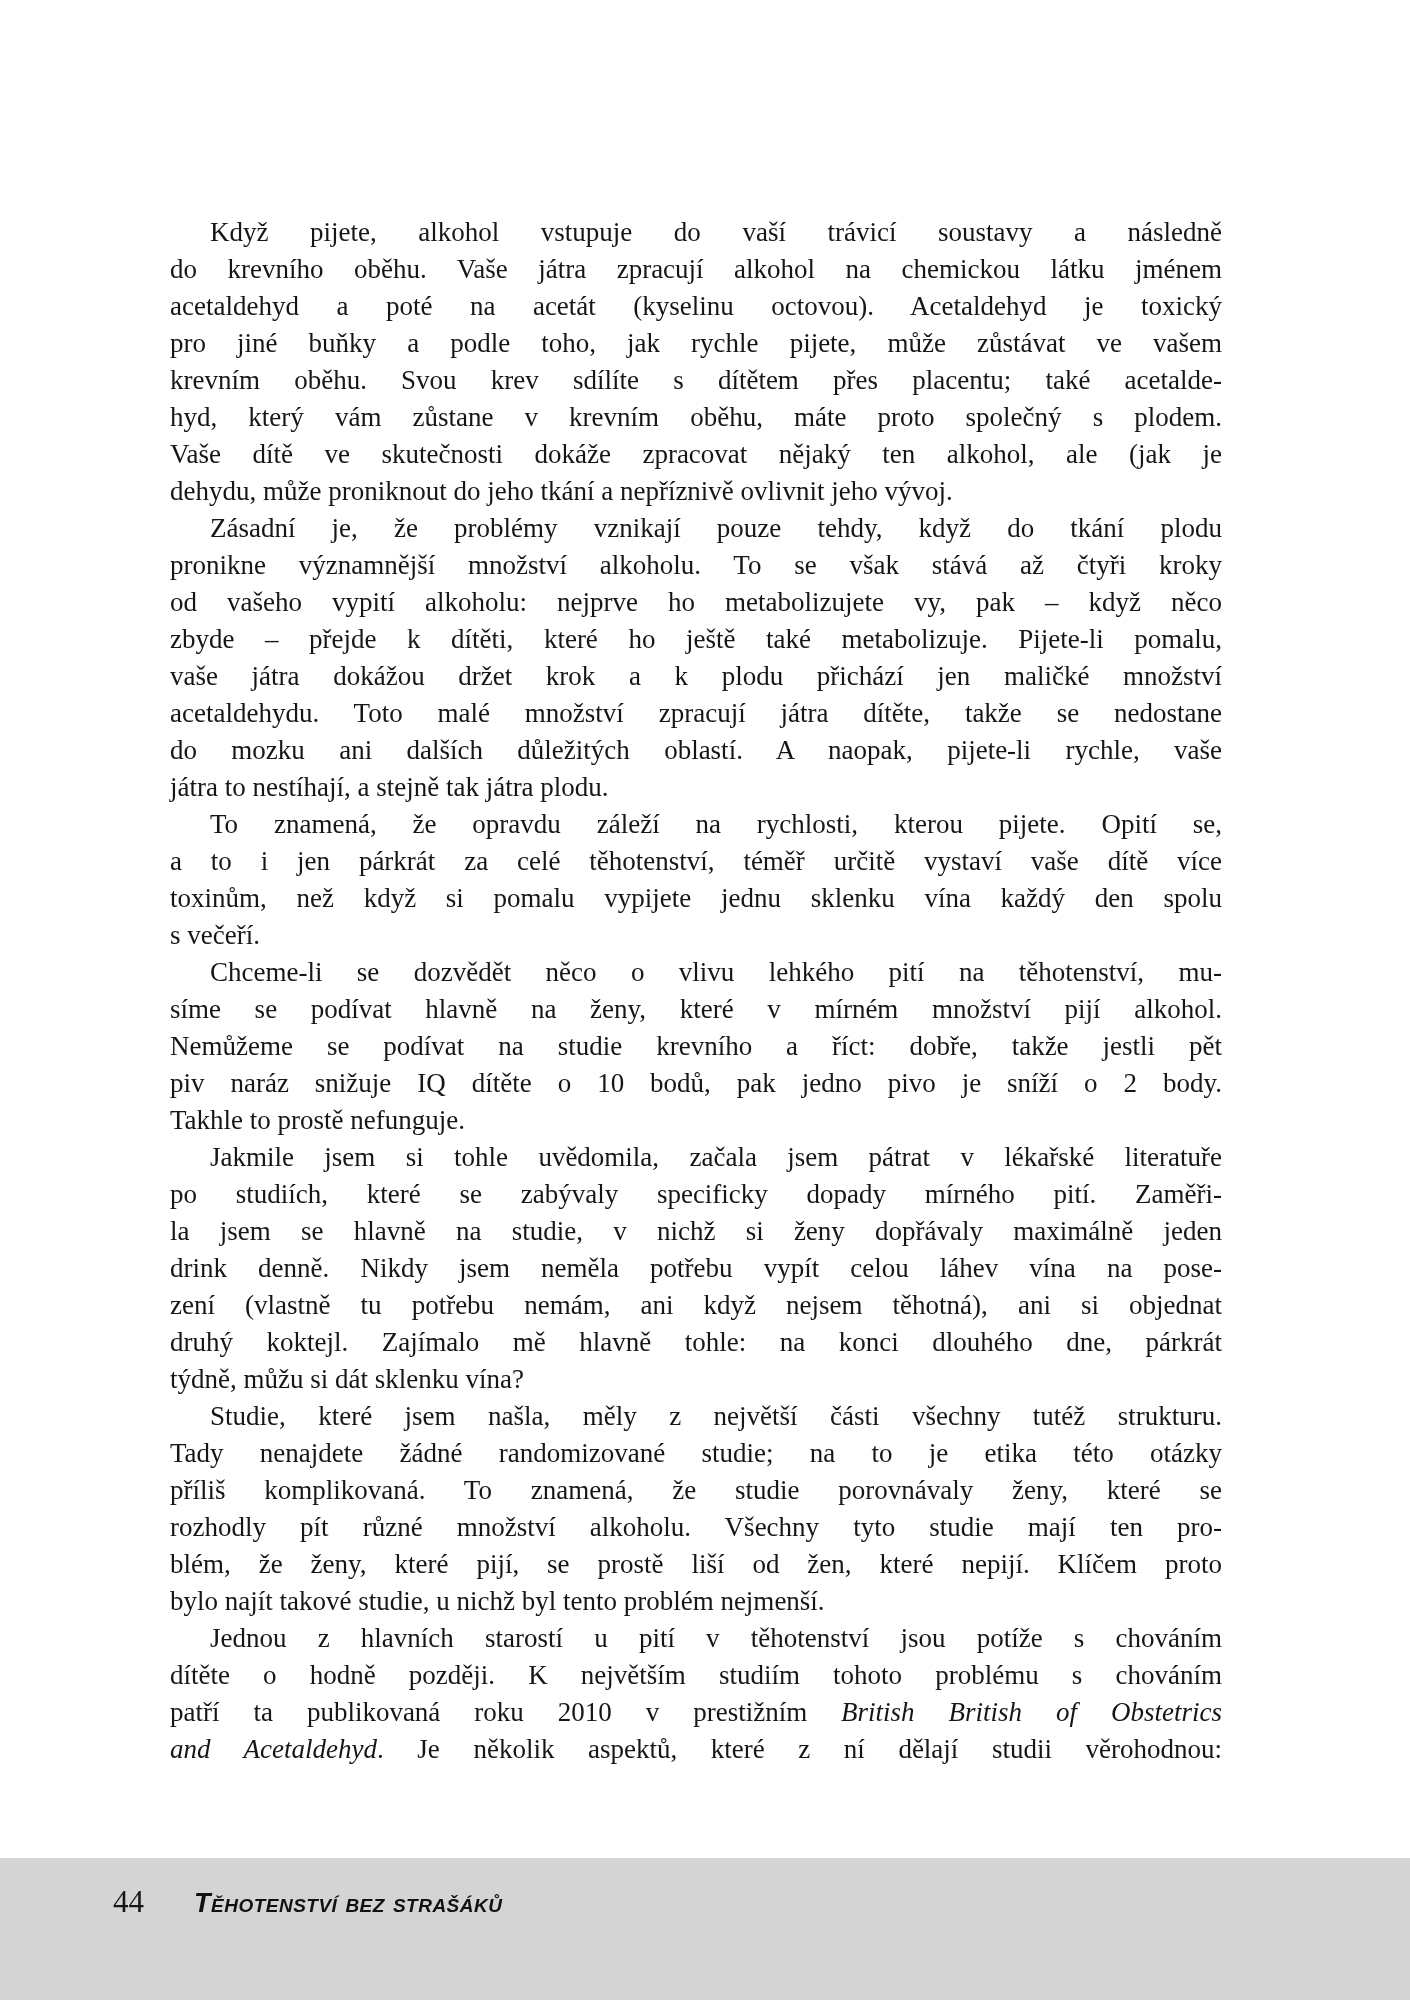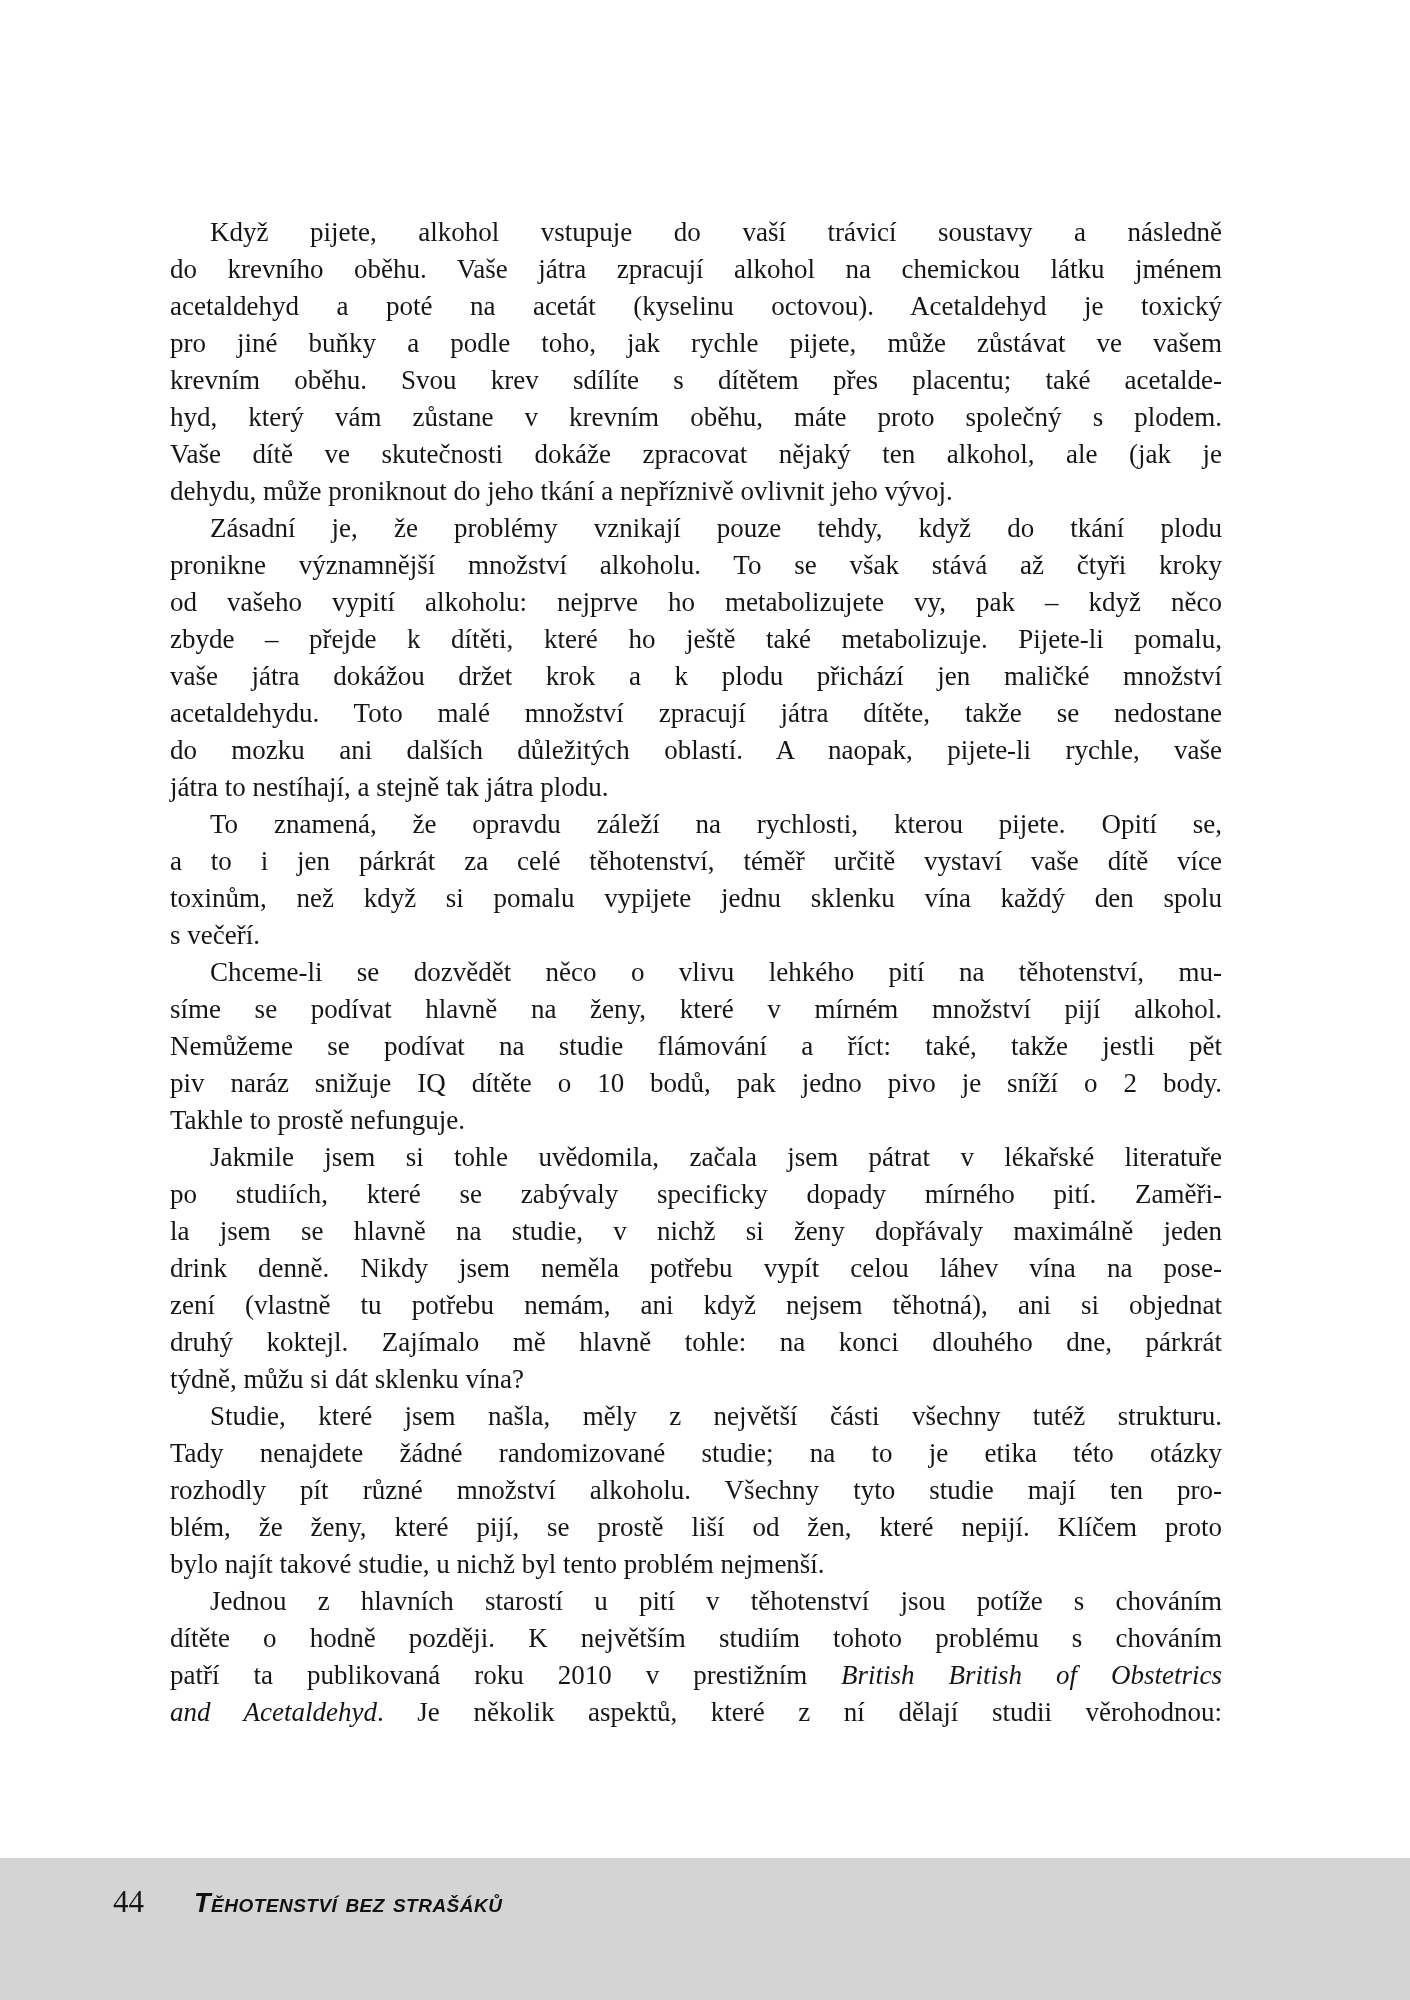--- a/index.html
+++ b/index.html
@@ -91,36 +91,37 @@
       </div>
       <div class="para">
         <div class="line first"><span>To znamená, že opravdu záleží na rychlosti, kterou pijete. Opití se,</span></div>
         <div class="line"><span>a to i jen párkrát za celé těhotenství, téměř určitě vystaví vaše dítě více</span></div>
         <div class="line"><span>toxinům, než když si pomalu vypijete jednu sklenku vína každý den spolu</span></div>
         <div class="line last"><span>s večeří.</span></div>
       </div>
       <div class="para">
         <div class="line first"><span>Chceme-li se dozvědět něco o vlivu lehkého pití na těhotenství, mu-</span></div>
         <div class="line"><span>síme se podívat hlavně na ženy, které v mírném množství pijí alkohol.</span></div>
-        <div class="line"><span>Nemůžeme se podívat na studie flámování a říct: také, takže jestli pět</span></div>
+        <div class="line"><span>Nemůžeme se podívat na studie krevního a říct: dobře, takže jestli pět</span></div>
         <div class="line"><span>piv naráz snižuje IQ dítěte o 10 bodů, pak jedno pivo je sníží o 2 body.</span></div>
         <div class="line last"><span>Takhle to prostě nefunguje.</span></div>
       </div>
       <div class="para">
         <div class="line first"><span>Jakmile jsem si tohle uvědomila, začala jsem pátrat v lékařské literatuře</span></div>
         <div class="line"><span>po studiích, které se zabývaly specificky dopady mírného pití. Zaměři-</span></div>
         <div class="line"><span>la jsem se hlavně na studie, v nichž si ženy dopřávaly maximálně jeden</span></div>
         <div class="line"><span>drink denně. Nikdy jsem neměla potřebu vypít celou láhev vína na pose-</span></div>
         <div class="line"><span>zení (vlastně tu potřebu nemám, ani když nejsem těhotná), ani si objednat</span></div>
         <div class="line"><span>druhý koktejl. Zajímalo mě hlavně tohle: na konci dlouhého dne, párkrát</span></div>
         <div class="line last"><span>týdně, můžu si dát sklenku vína?</span></div>
       </div>
       <div class="para">
         <div class="line first"><span>Studie, které jsem našla, měly z největší části všechny tutéž strukturu.</span></div>
         <div class="line"><span>Tady nenajdete žádné randomizované studie; na to je etika této otázky</span></div>
+        <div class="line"><span>příliš komplikovaná. To znamená, že studie porovnávaly ženy, které se</span></div>
         <div class="line"><span>rozhodly pít různé množství alkoholu. Všechny tyto studie mají ten pro-</span></div>
         <div class="line"><span>blém, že ženy, které pijí, se prostě liší od žen, které nepijí. Klíčem proto</span></div>
         <div class="line last"><span>bylo najít takové studie, u nichž byl tento problém nejmenší.</span></div>
       </div>
       <div class="para">
         <div class="line first"><span>Jednou z hlavních starostí u pití v těhotenství jsou potíže s chováním</span></div>
         <div class="line"><span>dítěte o hodně později. K největším studiím tohoto problému s chováním</span></div>
         <div class="line"><span>patří ta publikovaná roku 2010 v prestižním </span><span class="it">British British of Obstetrics</span></div>
         <div class="line"><span class="it">and Acetaldehyd</span><span>. Je několik aspektů, které z ní dělají studii věrohodnou:</span></div>
       </div>

